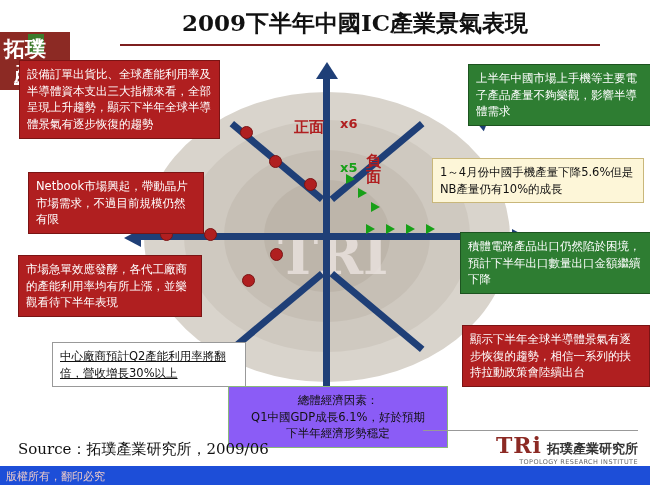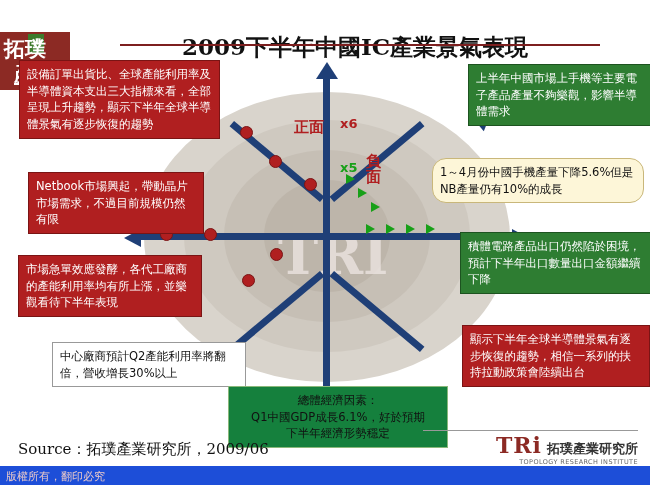--- a/index.html
+++ b/index.html
@@ -5,21 +5,21 @@
   html,body{margin:0;padding:0;}
   body{width:650px;height:485px;position:relative;background:#ffffff;
        font-family:"DejaVu Sans","Liberation Sans",sans-serif;overflow:hidden;}
 
   
   #logo{position:absolute;left:0;top:0;width:70px;height:58px;background:#8c2a24;margin-top:32px;}
   #logo .l1{position:absolute;left:4px;top:3px;color:#fff;font-size:21px;font-weight:bold;letter-spacing:0px;}
   #logo .l2{position:absolute;left:14px;top:28px;color:#fff;font-size:21px;font-weight:bold;text-decoration:underline;}
   #logo .green{position:absolute;left:28px;top:2px;width:16px;height:20px;background:#2f8a2f;opacity:.85;}
   #title{position:absolute;left:75px;top:8px;width:560px;text-align:center;
-         font-size:23px;font-weight:bold;color:#111;font-family:"DejaVu Serif","Liberation Serif",serif;margin-top:24px;}
+         font-size:23px;font-weight:bold;color:#111;font-family:"DejaVu Serif","Liberation Serif",serif;}
   #titlerule{position:absolute;left:120px;top:44px;width:480px;height:2px;background:#7d1f1f;}
 
   
   #stage{position:absolute;left:118px;top:58px;width:420px;height:360px;}
   .ellipse{position:absolute;border-radius:50%;}
   #e1{left:26px;top:34px;width:366px;height:290px;background:#d9d4cc;}
   #e2{left:66px;top:62px;width:286px;height:232px;background:#cfc9c0;}
   #e3{left:106px;top:92px;width:206px;height:172px;background:#c6bfb5;}
   #e4{left:146px;top:122px;width:126px;height:112px;background:#bdb5aa;}
 
@@ -27,21 +27,21 @@
   .ahead{position:absolute;width:0;height:0;}
 
   .wm{position:absolute;color:#efe7e4;font-size:54px;font-weight:bold;
       font-family:"DejaVu Serif","Liberation Serif",serif;opacity:.75;}
 
   
   .box{position:absolute;border:1.5px solid #333;font-size:11.5px;line-height:1.45;padding:5px 7px;}
   .red{background:#b01f20;color:#fff;border-color:#7a1414;}
   .green{background:#2e7d32;color:#fff;border-color:#1d5320;}
   .white{background:#ffffff;color:#111;border-color:#999;}
-  .ltgreen{background:#15803d;color:#111;border-color:#8ab87a;}
+  .ltgreen{background:#8b5cf6;color:#111;border-color:#8ab87a;}
   .cream{background:#fdf6d8;color:#111;border-color:#c9b77a;}
 
   .lbl{position:absolute;font-size:15px;font-weight:bold;}
   .pos{color:#b01f20;}
   .neg{color:#b01f20;}
 
   .dot{position:absolute;width:11px;height:11px;border-radius:50%;background:#b01f20;border:1px solid #7a1414;}
   .gtri{position:absolute;width:0;height:0;border-top:5px solid transparent;border-bottom:5px solid transparent;border-left:9px solid #18a018;}
   .xmark{position:absolute;color:#b01f20;font-weight:bold;font-size:13px;}
   .xg{position:absolute;color:#18a018;font-weight:bold;font-size:13px;margin-top:16px;}
@@ -119,24 +119,24 @@
 
   <div class="lbl pos" style="left:176px;top:60px;">正面</div>
   <div class="lbl neg" style="left:248px;top:96px;width:16px;line-height:1.05;">負面</div>
   <div class="xmark" style="left:222px;top:58px;">x6</div>
   <div class="xg" style="left:222px;top:86px;">x5</div>
 </div>
 
 <div class="box red" style="left:19px;top:60px;width:185px;">設備訂單出貨比、全球產能利用率及半導體資本支出三大指標來看，全部呈現上升趨勢，顯示下半年全球半導體景氣有逐步恢復的趨勢</div>
 <div class="box red" style="left:28px;top:172px;width:160px;">Netbook市場興起，帶動晶片市場需求，不過目前規模仍然有限</div>
 <div class="box red" style="left:18px;top:255px;width:168px;">市場急單效應發酵，各代工廠商的產能利用率均有所上漲，並樂觀看待下半年表現</div>
-<div class="box white" style="left:52px;top:342px;width:178px;">中心廠商預計Q2產能利用率將翻倍，營收增長30%以上</div>
+<div class="box white" style="left:52px;top:342px;width:178px;text-decoration:underline;">中心廠商預計Q2產能利用率將翻倍，營收增長30%以上</div>
 
 <div class="box green" style="left:468px;top:64px;width:168px;">上半年中國市場上手機等主要電子產品產量不夠樂觀，影響半導體需求</div>
-<div class="box cream" style="left:432px;top:158px;width:196px;border-radius:14px;">1～4月份中國手機產量下降5.6%但是NB產量仍有10%的成長</div>
+<div class="box cream" style="left:432px;top:158px;width:196px;">1～4月份中國手機產量下降5.6%但是NB產量仍有10%的成長</div>
 <div class="box green" style="left:460px;top:232px;width:176px;">積體電路產品出口仍然陷於困境，預計下半年出口數量出口金額繼續下降</div>
 <div class="box red" style="left:462px;top:325px;width:172px;">顯示下半年全球半導體景氣有逐步恢復的趨勢，相信一系列的扶持拉動政策會陸續出台</div>
 
 <div class="box ltgreen" style="left:228px;top:386px;width:204px;text-align:center;white-space:pre-line;">總體經濟因素：
 Q1中國GDP成長6.1%，好於預期
 下半年經濟形勢穩定</div>
 
 <div id="source">Source：拓璞產業研究所，2009/06</div>
 <div id="triline"></div>
 <div id="tri">

